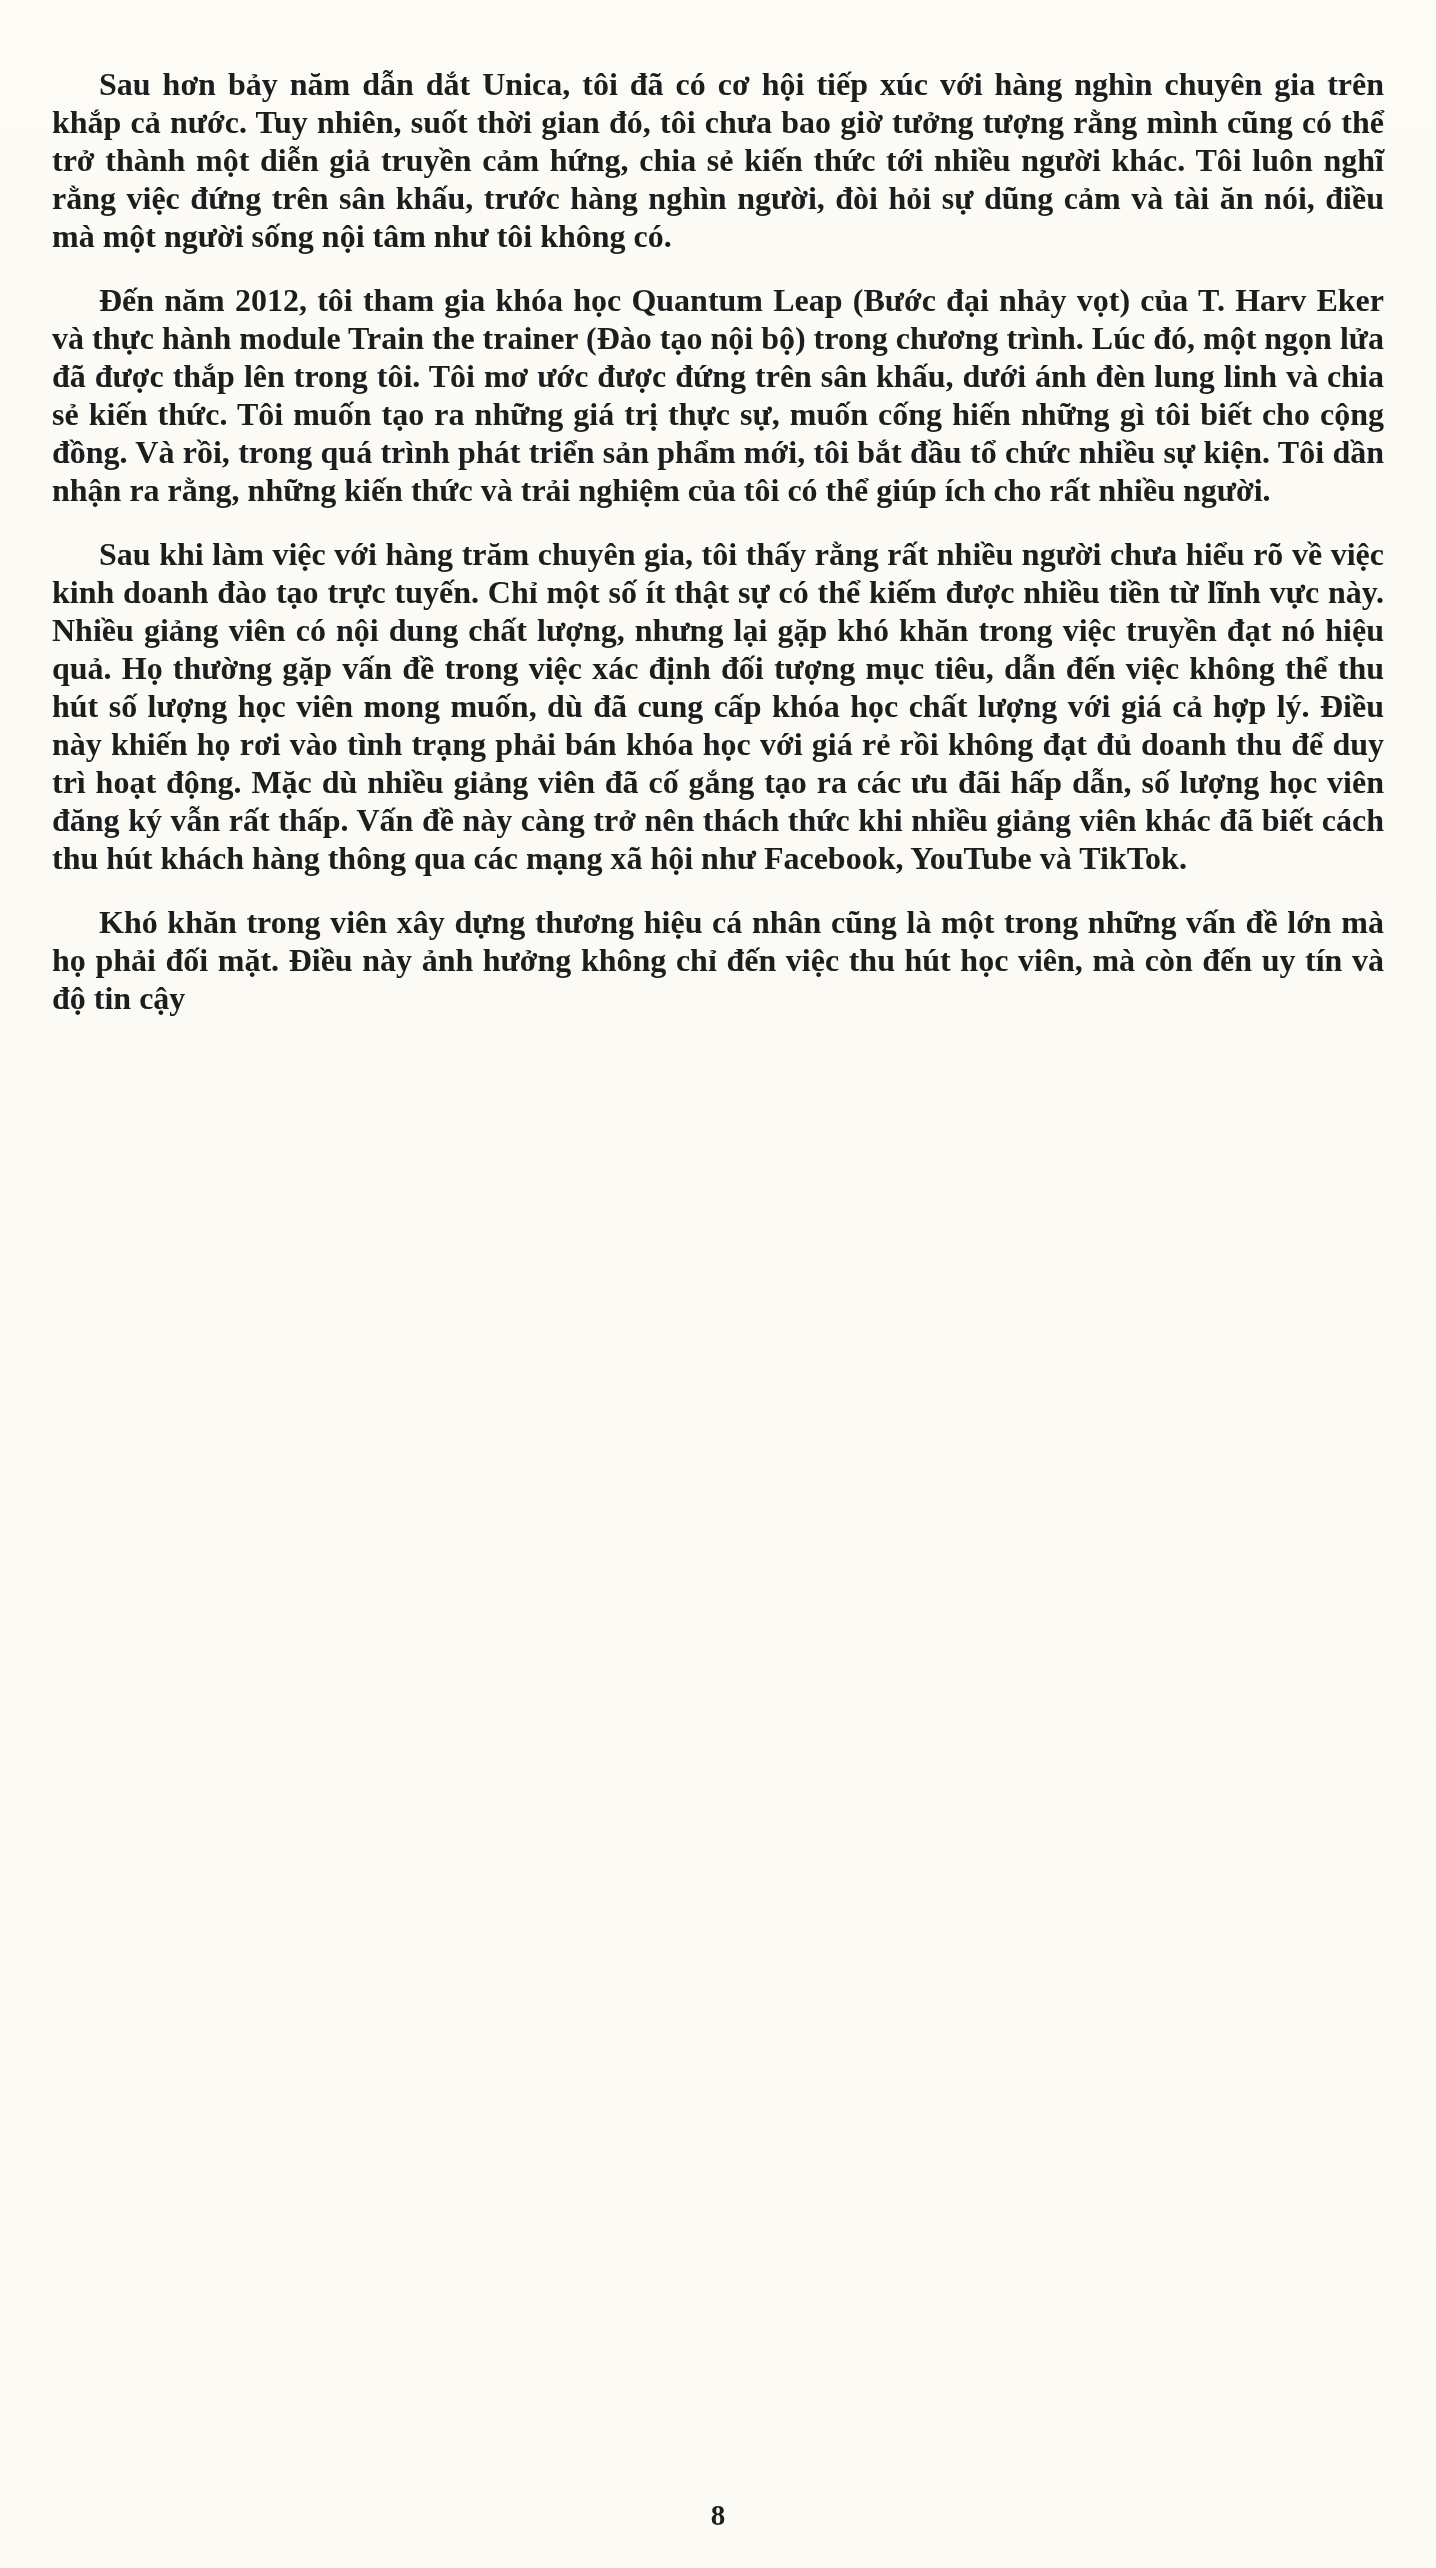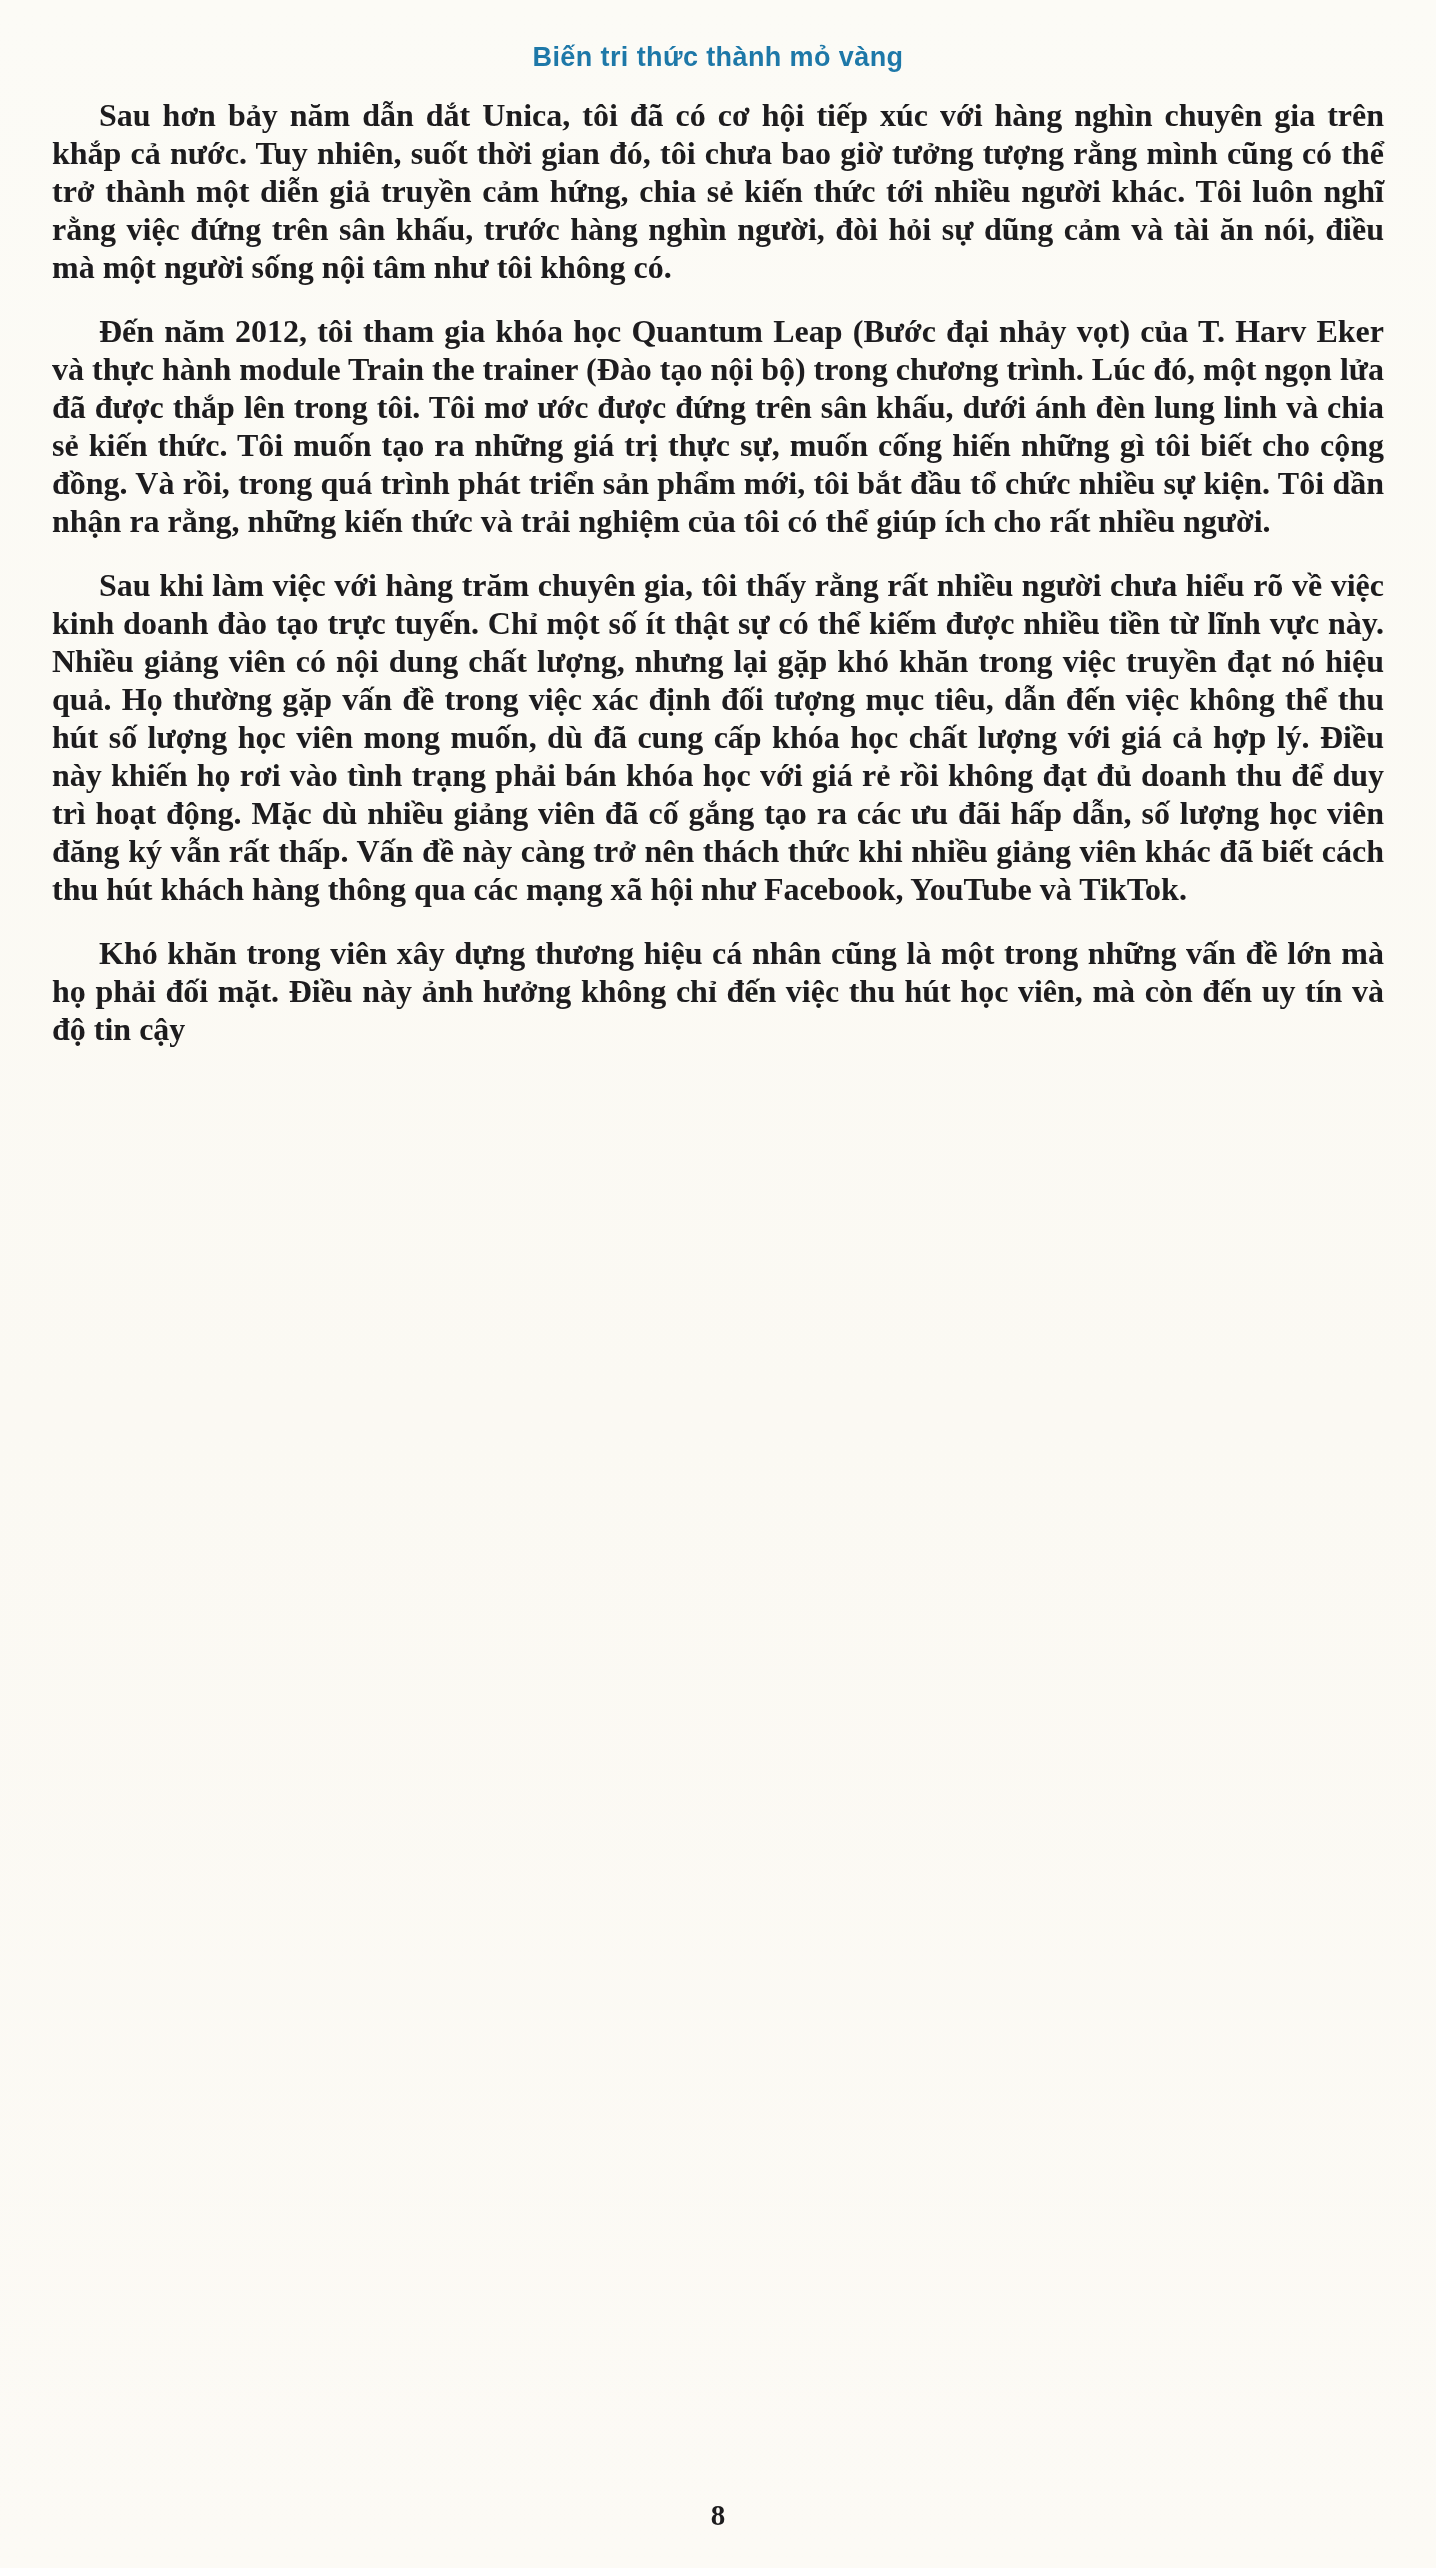--- a/index.html
+++ b/index.html
@@ -52,21 +52,20 @@
     font-size: 29px;
     font-weight: 600;
     color: #1d1c1e;
   }
 </style>
 </head>
 <body>
 
 <div class="page">
 
-  <div class="header-title">Biến tri thức thành mỏ vàng</div>
 
   <div class="content">
     <p>Sau hơn bảy năm dẫn dắt Unica, tôi đã có cơ hội tiếp xúc với hàng nghìn chuyên gia trên khắp cả nước. Tuy nhiên, suốt thời gian đó, tôi chưa bao giờ tưởng tượng rằng mình cũng có thể trở thành một diễn giả truyền cảm hứng, chia sẻ kiến thức tới nhiều người khác. Tôi luôn nghĩ rằng việc đứng trên sân khấu, trước hàng nghìn người, đòi hỏi sự dũng cảm và tài ăn nói, điều mà một người sống nội tâm như tôi không có.</p>
     <p>Đến năm 2012, tôi tham gia khóa học Quantum Leap (Bước đại nhảy vọt) của T. Harv Eker và thực hành module Train the trainer (Đào tạo nội bộ) trong chương trình. Lúc đó, một ngọn lửa đã được thắp lên trong tôi. Tôi mơ ước được đứng trên sân khấu, dưới ánh đèn lung linh và chia sẻ kiến thức. Tôi muốn tạo ra những giá trị thực sự, muốn cống hiến những gì tôi biết cho cộng đồng. Và rồi, trong quá trình phát triển sản phẩm mới, tôi bắt đầu tổ chức nhiều sự kiện. Tôi dần nhận ra rằng, những kiến thức và trải nghiệm của tôi có thể giúp ích cho rất nhiều người.</p>
     <p>Sau khi làm việc với hàng trăm chuyên gia, tôi thấy rằng rất nhiều người chưa hiểu rõ về việc kinh doanh đào tạo trực tuyến. Chỉ một số ít thật sự có thể kiếm được nhiều tiền từ lĩnh vực này. Nhiều giảng viên có nội dung chất lượng, nhưng lại gặp khó khăn trong việc truyền đạt nó hiệu quả. Họ thường gặp vấn đề trong việc xác định đối tượng mục tiêu, dẫn đến việc không thể thu hút số lượng học viên mong muốn, dù đã cung cấp khóa học chất lượng với giá cả hợp lý. Điều này khiến họ rơi vào tình trạng phải bán khóa học với giá rẻ rồi không đạt đủ doanh thu để duy trì hoạt động. Mặc dù nhiều giảng viên đã cố gắng tạo ra các ưu đãi hấp dẫn, số lượng học viên đăng ký vẫn rất thấp. Vấn đề này càng trở nên thách thức khi nhiều giảng viên khác đã biết cách thu hút khách hàng thông qua các mạng xã hội như Facebook, YouTube và TikTok.</p>
     <p>Khó khăn trong viên xây dựng thương hiệu cá nhân cũng là một trong những vấn đề lớn mà họ phải đối mặt. Điều này ảnh hưởng không chỉ đến việc thu hút học viên, mà còn đến uy tín và độ tin cậy</p>
   </div>
 
   <div class="page-number">8</div>
 

